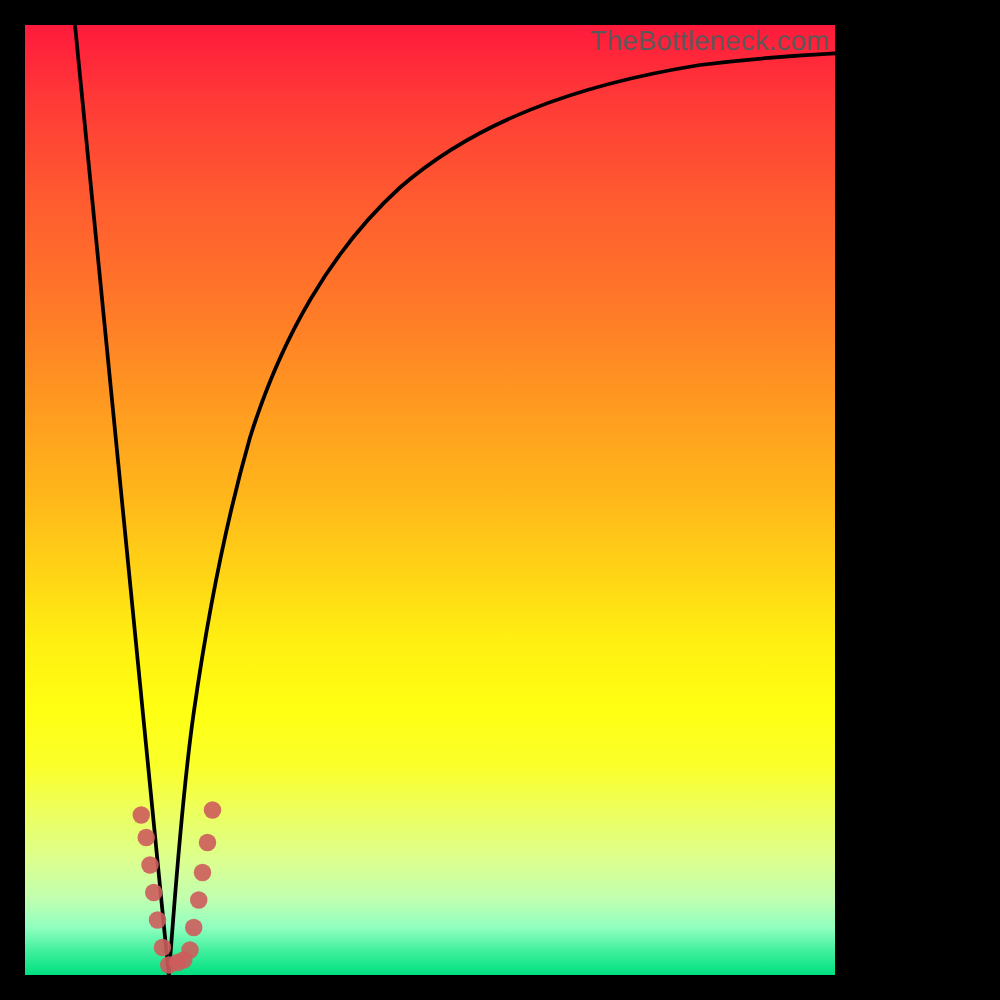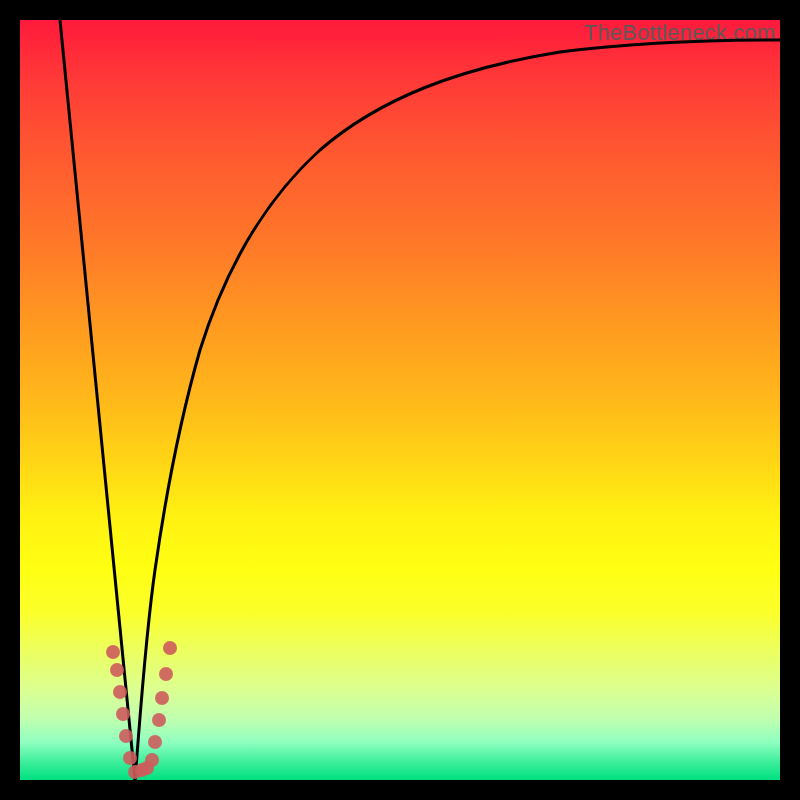--- a/index.html
+++ b/index.html
@@ -14,21 +14,21 @@
   .outer {
     width: 800px;
     height: 800px;
     background: #000000;
     position: relative;
   }
   .plot {
     position: absolute;
     left: 20px;
     top: 20px;
-    width: 760px;
+    width: 648px;
     height: 760px;
     overflow: hidden;
   }
   .gradient {
     position: absolute;
     left: 0;
     top: 0;
     width: 760px;
     height: 760px;
     background: linear-gradient(to bottom,

